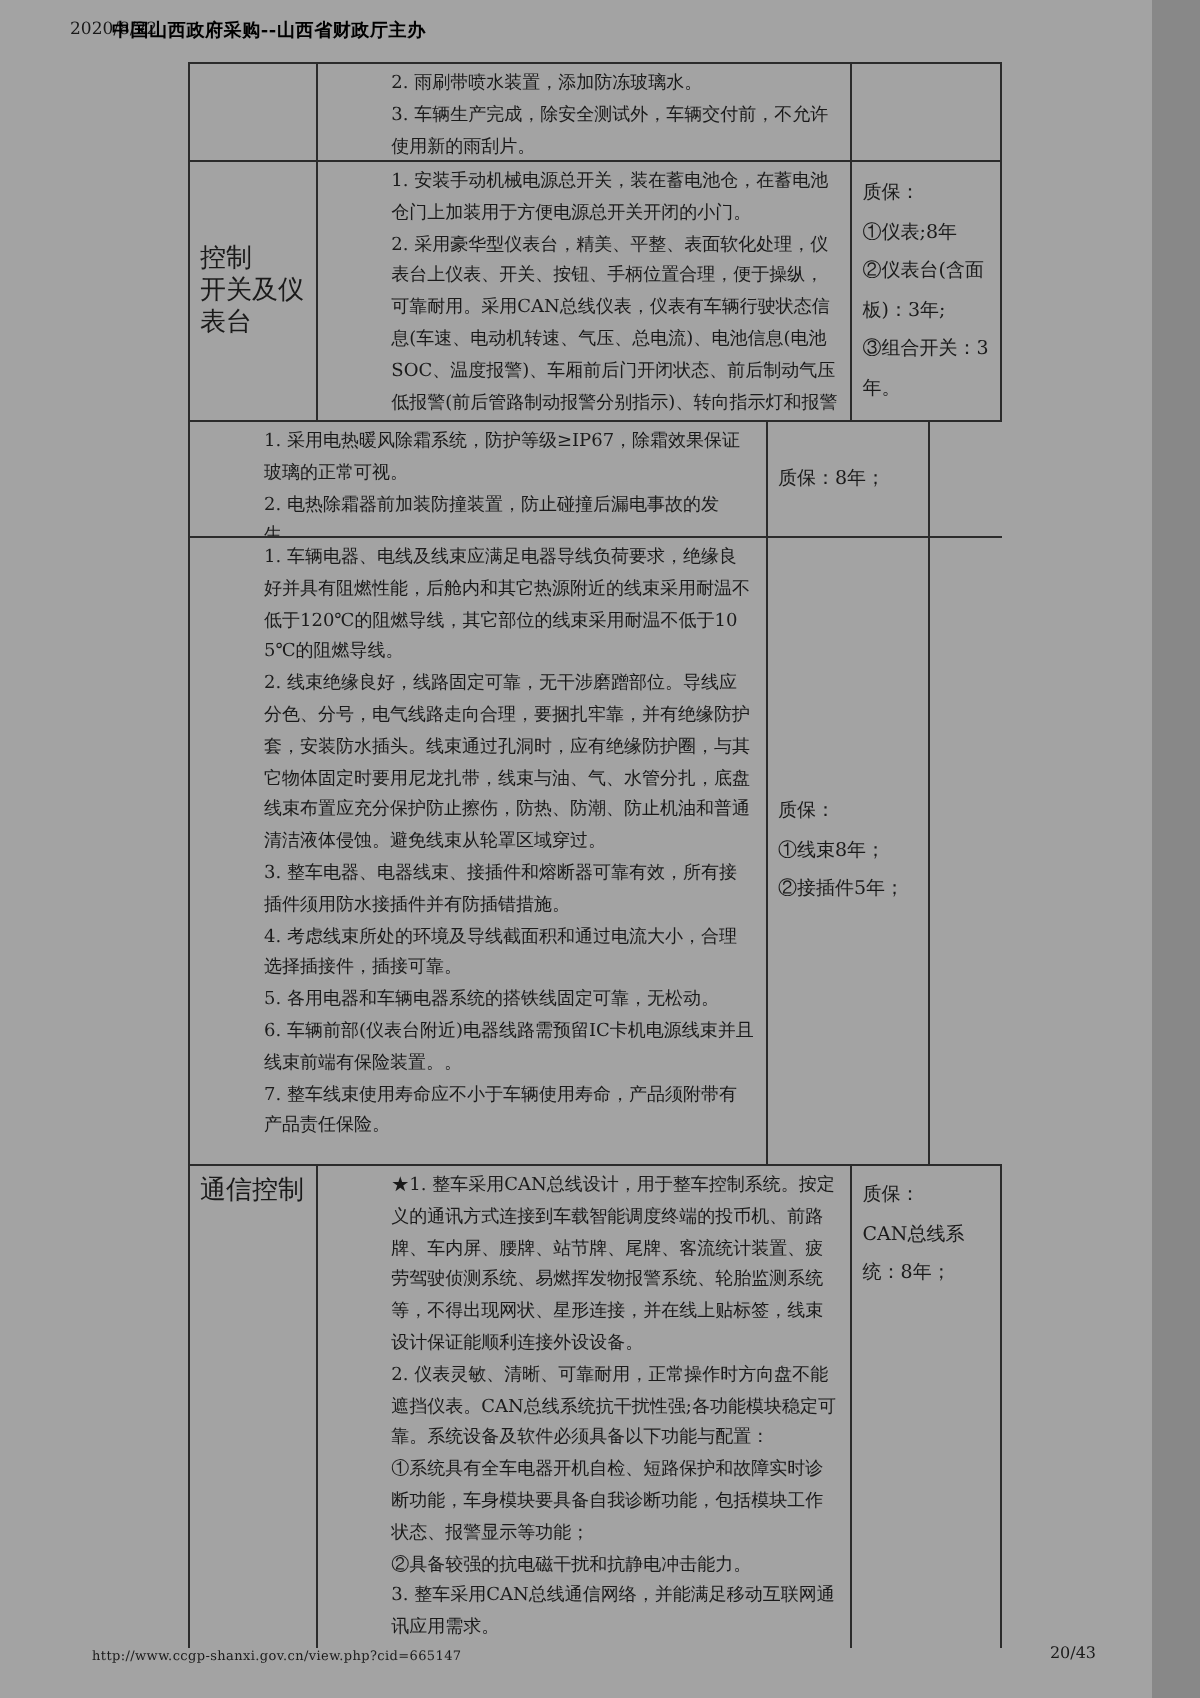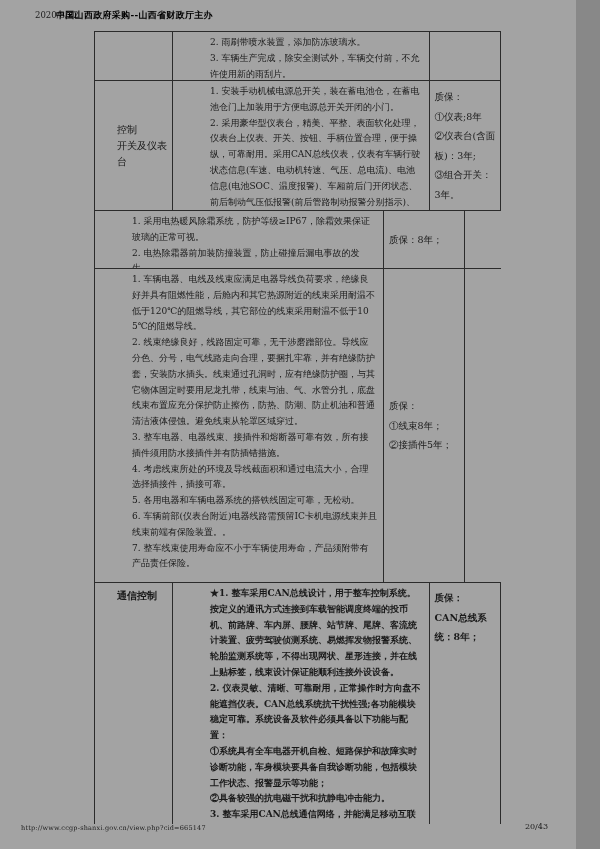--- a/index.html
+++ b/index.html
@@ -31,43 +31,43 @@
   .trow.last{border-bottom:none;}
   .cell{
     box-sizing:border-box;
     border-right:1px solid #2b2b2b;
     overflow:hidden;
   }
   .cell-cat{
     width:69px;
     display:flex;align-items:center;
     padding:2px 2px 2px 5px;
-    font-size:10px;line-height:16px;margin-left:17px;
+    font-size:13px;line-height:16px;
   }
   .cell-content{
     width:257px;
     padding:3px 6px 2px 5px;
     font-size:9px;line-height:15.8px;margin-left:32px;
   }
   .cell-warr{
     width:81px;
     display:flex;align-items:center;
     padding:2px 3px 2px 5px;
     font-size:9.5px;line-height:19.5px;
   }
   .trow.align-top .cell-cat,
   .trow.align-top .cell-warr{align-items:flex-start;padding-top:5px;}
   .pre{white-space:pre-wrap;word-break:break-all;}
   .r1{height:49px;}
   .r2{height:130px;}
   .r3{height:58px;}
   .r4{height:314px;}
-  .r5{height:241px;font-weight:bold;}
+  .r5{height:241px;}
   .ftr-url{
-    position:absolute;left:21px;top:824px;
+    position:absolute;left:46px;top:824px;
     font-size:6.5px;letter-spacing:0.2px;color:#1a1a1a;
   }
   .ftr-page{
     position:absolute;right:28px;top:822px;
     font-size:8px;color:#1a1a1a;
   }
 </style>
 </head>
 <body>
 

